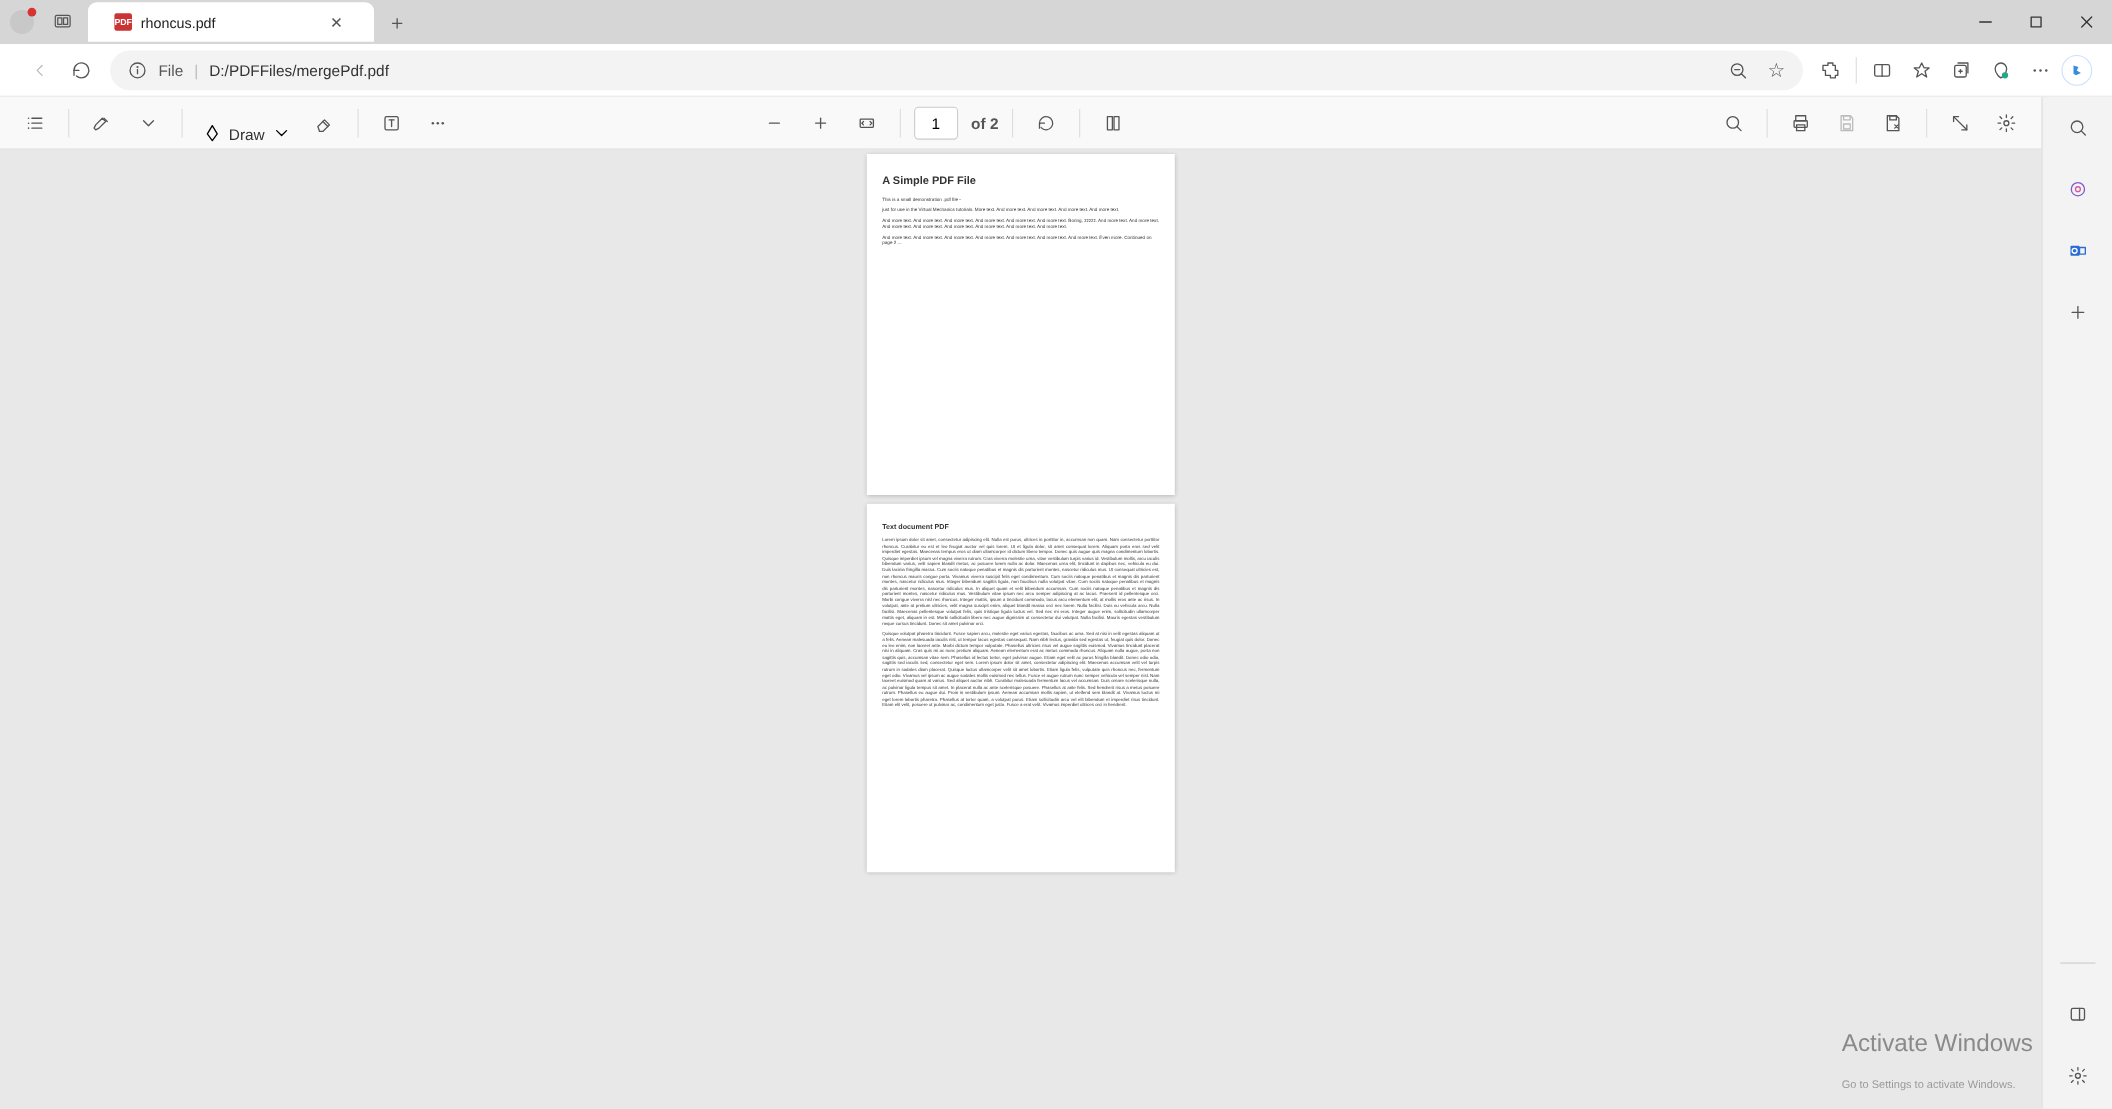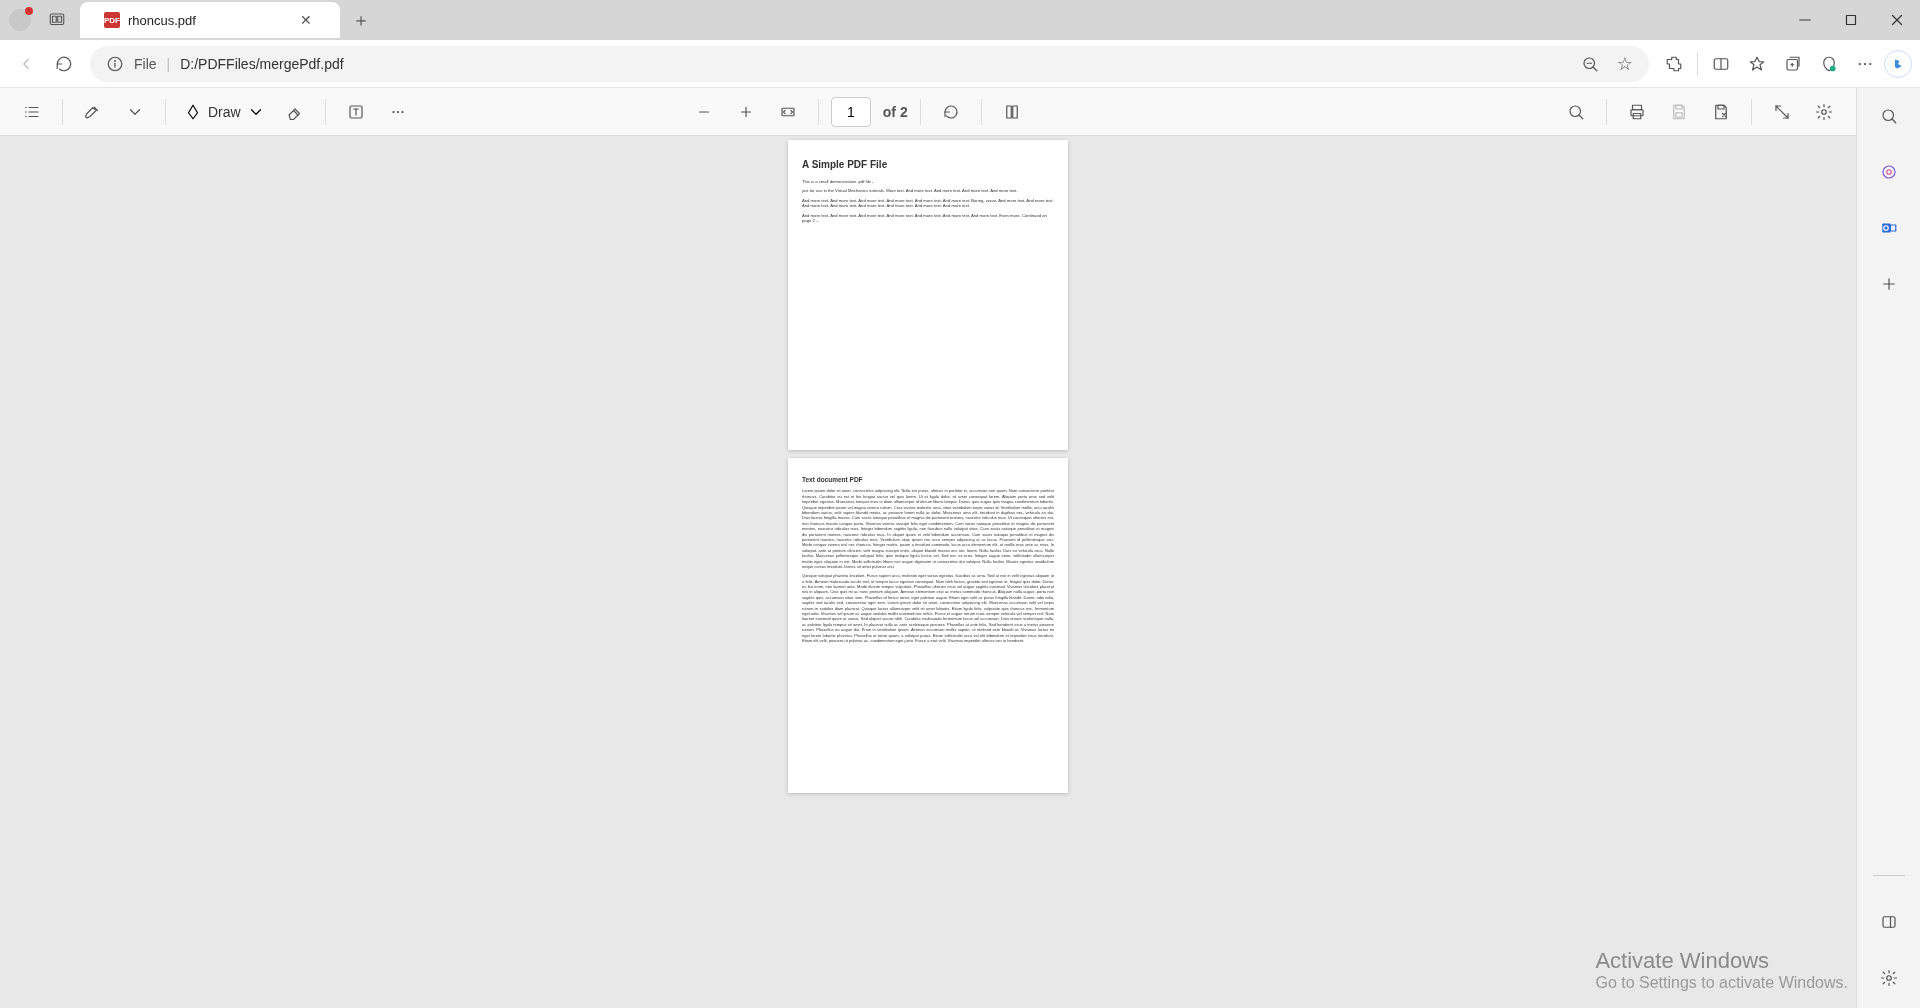--- a/index.html
+++ b/index.html
@@ -14,36 +14,36 @@
 .workspaces svg { width:18px; height:18px; stroke:#555; fill:none; stroke-width:1.5; }
 .tab { height: 36px; background: #fff; border-radius: 8px 8px 0 0; display: flex; align-items: center; padding: 0 24px; margin-left: 6px; min-width: 260px; gap:8px; }
 .tab-icon { width:16px; height:16px; background:#c33; border-radius:2px; display:flex; align-items:center; justify-content:center; color:#fff; font-size:8px; font-weight:bold; }
 .tab-title { font-size: 13px; color:#222; flex:1; }
 .tab-close { width:16px; font-size:14px; color:#555; cursor:pointer; }
 .new-tab { width:34px; height:34px; display:flex; align-items:center; justify-content:center; font-size:18px; color:#555; margin-left:4px; }
 .title-spacer { flex:1; }
 .win-btn { width:46px; height:40px; display:flex; align-items:center; justify-content:center; color:#333; }
 
 
-.addr-row { height: 48px; background: #fff; display:flex; align-items:center; padding: 0 8px; gap:2px; border-bottom:1px solid #e5e5e5; }
+.addr-row { height: 48px; background: #fff; display:flex; align-items:center; padding: 0 18px; gap:2px; border-bottom:1px solid #e5e5e5; }
 .nav-btn { width:36px; height:36px; display:flex; align-items:center; justify-content:center; color:#555; border-radius:4px; }
 .nav-btn.disabled { color:#bbb; }
 .addr-box { flex:1; height:36px; background:#f3f3f3; border-radius:18px; display:flex; align-items:center; padding:0 16px; gap:10px; font-size:14px; color:#555; margin: 0 6px; }
 .addr-sep { color:#bbb; }
 .addr-url { color:#333; }
 .addr-icon { width:34px; height:34px; display:flex; align-items:center; justify-content:center; color:#555; }
 .star { font-size:18px; }
 .vsep { width:1px; height:24px; background:#ddd; margin:0 4px; }
 .bing { width:28px; height:28px; border-radius:50%; border:1px solid #cce0ff; display:flex; align-items:center; justify-content:center; }
 
 
 .pdf-toolbar { height: 48px; background:#f9f9f9; border-bottom:1px solid #ddd; display:flex; align-items:center; padding:0 14px; gap:6px; margin-right:64px; }
 .tb-btn { width:36px; height:36px; display:flex; align-items:center; justify-content:center; color:#555; border-radius:4px; }
 .tb-sep { width:1px; height:26px; background:#ddd; margin:0 6px; }
-.draw { display:flex; align-items:center; gap:6px; padding:0 6px; height:36px; }
+.draw { display:flex; align-items:flex-end; gap:6px; padding:0 6px; height:36px; }
 .draw-label { font-size:14px; color:#333; }
 .page-input { width:40px; height:30px; border:1px solid #ccc; border-radius:4px; text-align:center; font-size:14px; background:#fff; }
 .page-total { font-size:14px; color:#555; margin-left:6px;font-weight:bold; }
 .tb-spacer { flex:1; }
 
 
 .viewer { position:absolute; left:0; right:64px; top:136px; bottom:0; background:#e8e8e8; overflow:auto; display:flex; flex-direction:column; align-items:center; padding-top:4px; gap:8px; }
 .page { background:#fff; box-shadow:0 1px 4px rgba(0,0,0,0.2); width:280px; min-height:310px; padding:18px 14px; font-size:5px; color:#333; line-height:1.3; }
 .page h1 { font-size:10px; font-weight:bold; margin-bottom:8px; }
 .page h2 { font-size:6.5px; font-weight:bold; margin-bottom:4px; }
@@ -52,21 +52,21 @@
 .page2 p { font-size:4px; line-height:1.35; text-align:justify; }
 
 
 .sidebar { position:absolute; right:0; top:88px; width:64px; bottom:0; background:#f3f3f3; border-left:1px solid #ddd; display:flex; flex-direction:column; align-items:center; padding-top:10px; gap:20px; }
 .sb-btn { width:36px; height:36px; display:flex; align-items:center; justify-content:center; color:#555; }
 .sb-sep { width:32px; height:1px; background:#ccc; margin-top:auto; margin-bottom:8px; }
 
 
 .watermark { position:absolute; right:72px; bottom:16px; text-align:left; color:#888; }
 .watermark .wm1 { font-size:22px; color:#8a8a8a; }
-.watermark .wm2 { font-size:16px; color:#9a9a9a; }
+.watermark .wm2 { font-size:10px; color:#9a9a9a;margin-top:20px; }
 
 svg { width:18px; height:18px; fill:none; stroke:currentColor; stroke-width:1.6; stroke-linecap:round; stroke-linejoin:round; }
 </style>
 </head>
 <body>
 
 <div class="title-bar">
   <div class="profile">
       <div class="profile-dot"></div>
     </div>

